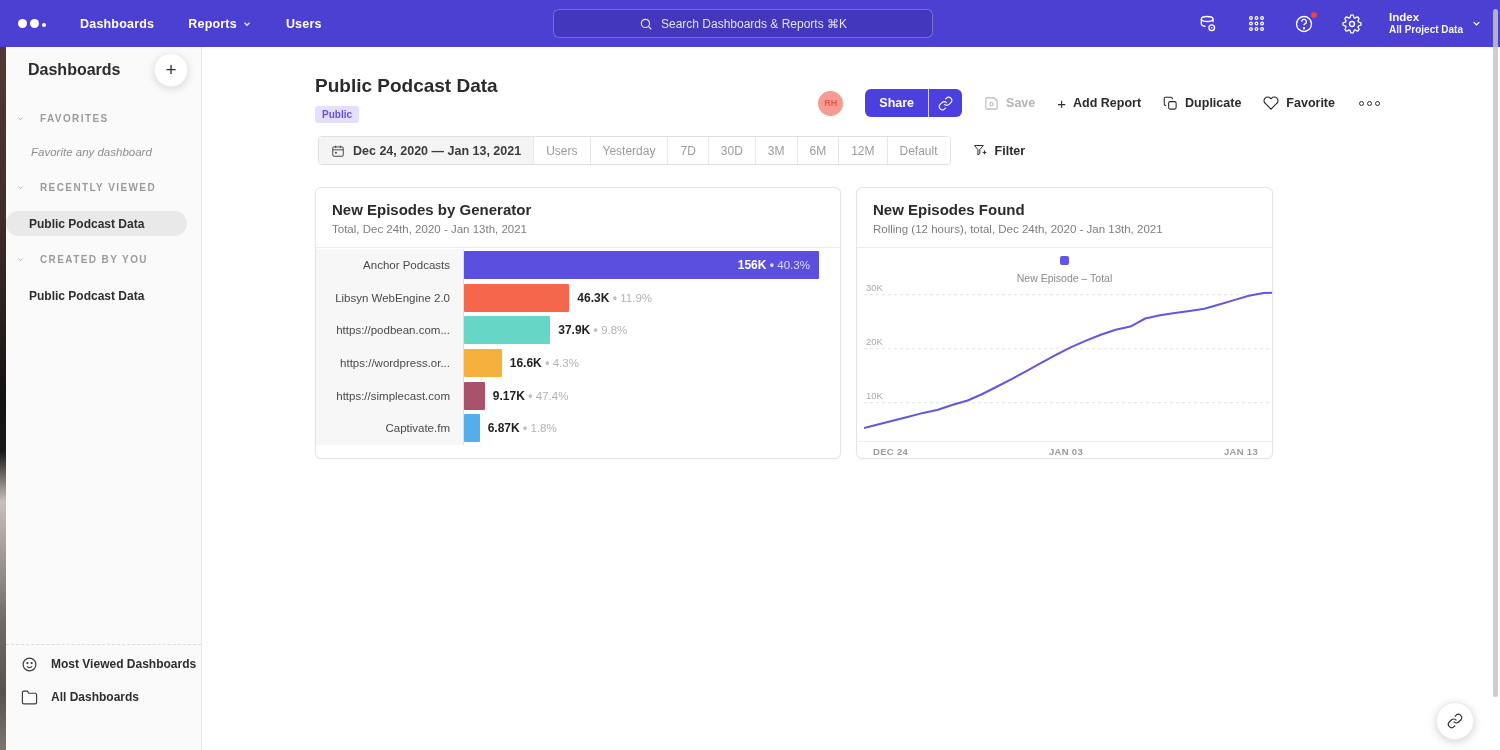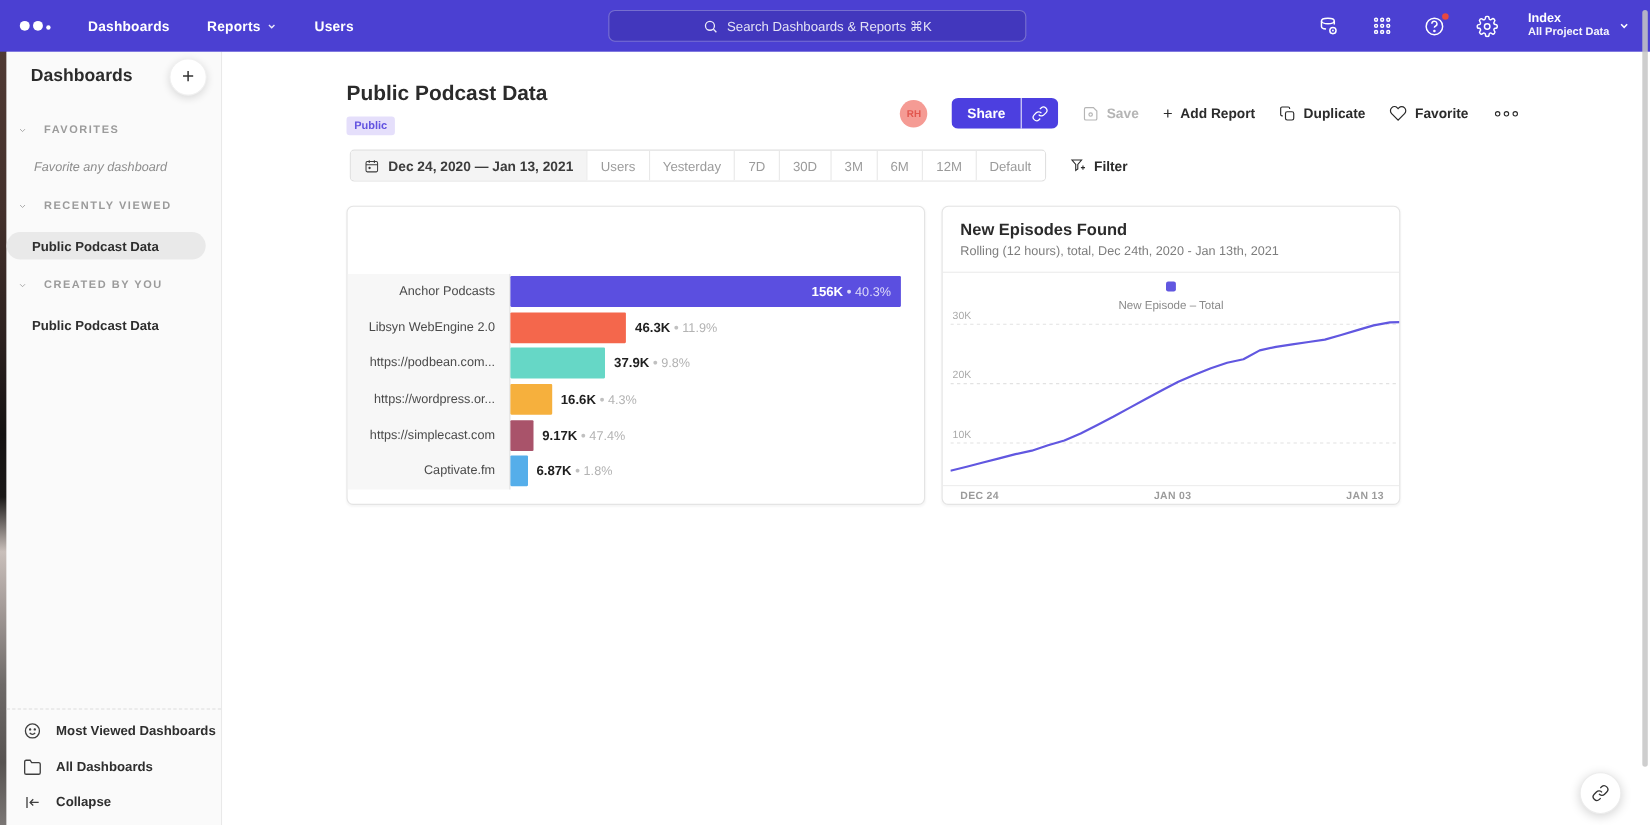--- a/index.html
+++ b/index.html
@@ -233,28 +233,20 @@
         <circle cx="15" cy="10" r=".7" fill="#3f3f3f"></circle>
       </svg>
     <span>Most Viewed Dashboards</span>
   </div>
   <div class="sb-foot" style="top:637px;">
     <svg width="17" height="17" viewBox="0 0 24 24">
         <path d="M22 19a2 2 0 0 1-2 2H4a2 2 0 0 1-2-2V5a2 2 0 0 1 2-2h5l2 3h9a2 2 0 0 1 2 2z"></path>
       </svg>
     <span>All Dashboards</span>
   </div>
-  <div class="sb-foot" style="top:669px;">
-    <svg width="17" height="17" viewBox="0 0 24 24">
-        <line x1="5" y1="5" x2="5" y2="19"></line>
-        <line x1="20" y1="12" x2="9" y2="12"></line>
-        <polyline points="13 8 9 12 13 16"></polyline>
-      </svg>
-    <span>Collapse</span>
-  </div>
 </div>
 
 <div class="main">
   <div class="page-title">Public Podcast Data</div>
   <div class="pub-badge">Public</div>
 
   <div class="toolbar">
     <div class="avatar">RH</div>
     <div class="share-group">
       <div class="share-main">
@@ -325,20 +317,24 @@
       <svg width="15" height="15" viewBox="0 0 24 24">
           <path d="M4 4h14l-5.5 6.5V17l-3 2v-8.5L4 4z"></path>
           <line x1="17" y1="15" x2="23" y2="15"></line>
           <line x1="20" y1="12" x2="20" y2="18"></line>
         </svg>
       <span>Filter</span>
     </div>
   </div>
 
   <div class="card card1">
+    <div class="card-hd">
+      <div class="card-title">New Episodes by Generator</div>
+      <div class="card-sub">Total, Dec 24th, 2020 - Jan 13th, 2021</div>
+    </div>
     <div class="bar-rows">
         <div class="bar-row">
           <div class="bar-label">Anchor Podcasts</div>
           <div class="bar-area">
             <div class="bar" style="width: 94.4%; background: rgb(91, 79, 224);">
               <div class="bar-val inside"><b>156K</b><span class="dot"> • </span><span class="pct">40.3%</span></div>
             </div>
           </div>
         </div>
         <div class="bar-row">

